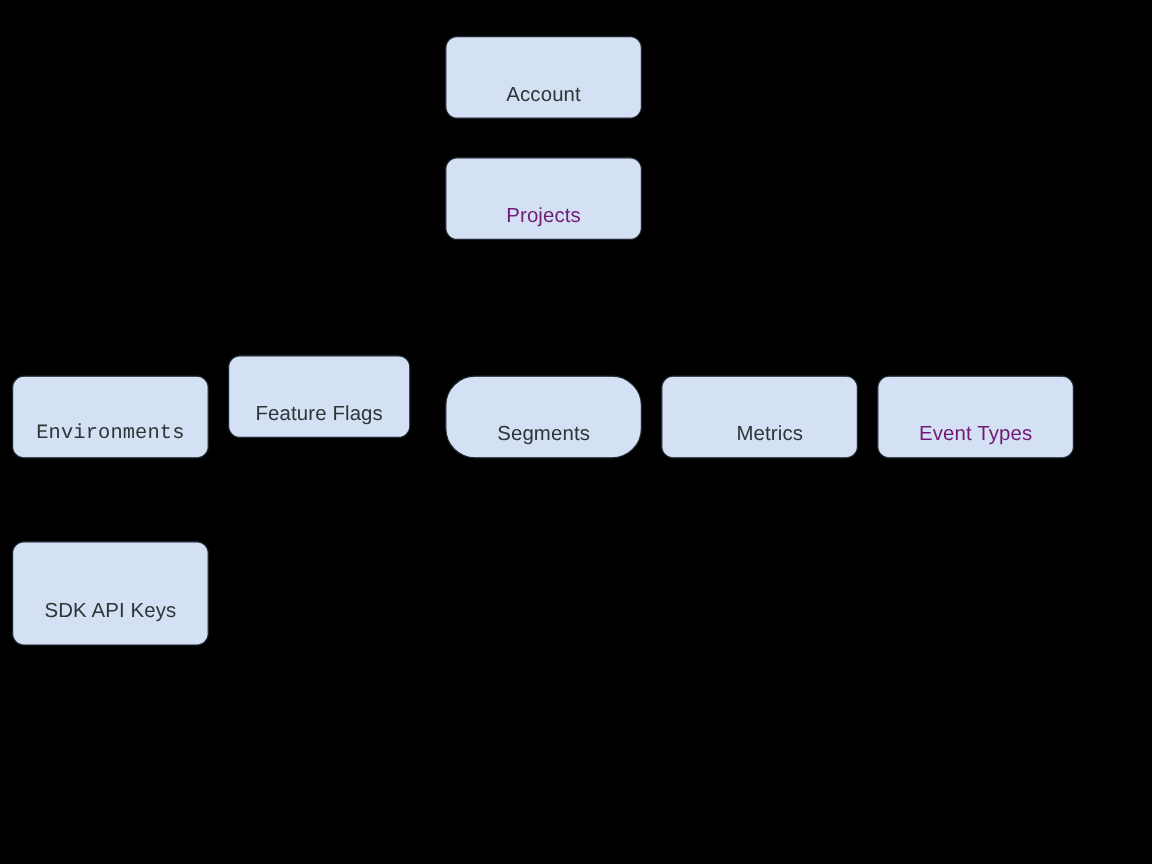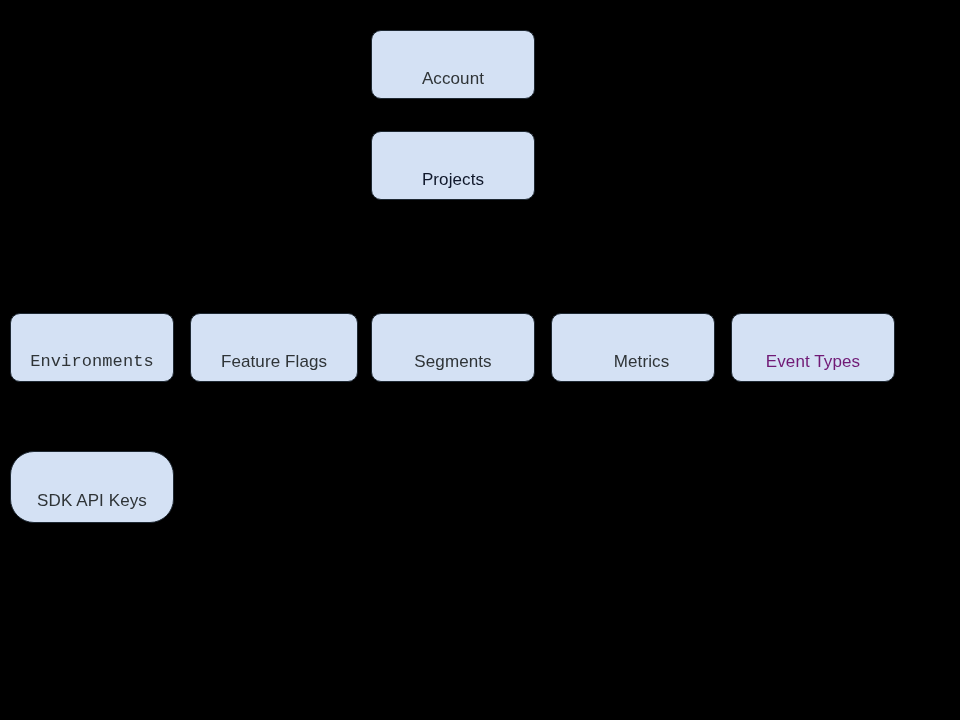--- a/index.html
+++ b/index.html
@@ -66,36 +66,36 @@
       <path d="M 453 200 L 453 256.5 L 453 256.5 L 453 313" fill="none" stroke="#000000" stroke-width="1"></path>
       <path d="M 453 200 L 453 256.5 L 633 256.5 L 633 313" fill="none" stroke="#000000" stroke-width="1"></path>
       <path d="M 453 200 L 453 256.5 L 813 256.5 L 813 313" fill="none" stroke="#000000" stroke-width="1"></path>
       <path d="M 92 382 L 92 416.5 L 92 416.5 L 92 451" fill="none" stroke="#000000" stroke-width="1"></path>
     </svg>
 
   <div id="node-layer">
       <div class="node" style="left: 371px; top: 30px; width: 164px; height: 69px; background: rgb(212, 225, 244); border-color: rgb(31, 41, 51); color: rgb(47, 52, 55);">
         <span class="node-label">Account</span>
       </div>
-      <div class="node" style="left: 371px; top: 131px; width: 164px; height: 69px; background: rgb(212, 225, 244); border-color: rgb(31, 41, 51); color: #0f172a; text-align: right;">
+      <div class="node" style="left: 371px; top: 131px; width: 164px; height: 69px; background: rgb(212, 225, 244); border-color: rgb(31, 41, 51); color: #701a75; text-align: right;">
         <span class="node-label">Projects</span>
       </div>
       <div class="node" style="left: 10px; top: 313px; width: 164px; height: 69px; background: rgb(212, 225, 244); border-color: rgb(31, 41, 51); color: rgb(47, 52, 55); font-family: Liberation Mono, monospace;">
         <span class="node-label">Environments</span>
       </div>
-      <div class="node" style="left: 190px; top: 313px; width: 168px; height: 69px; background: rgb(212, 225, 244); border-color: rgb(31, 41, 51); color: rgb(47, 52, 55);">
+      <div class="node" style="left: 190px; top: 296px; width: 152px; height: 69px; background: rgb(212, 225, 244); border-color: rgb(31, 41, 51); color: rgb(47, 52, 55);">
         <span class="node-label">Feature Flags</span>
       </div>
-      <div class="node" style="left: 371px; top: 313px; width: 164px; height: 69px; background: rgb(212, 225, 244); border-color: rgb(31, 41, 51); color: rgb(47, 52, 55);">
+      <div class="node" style="left: 371px; top: 313px; width: 164px; height: 69px; background: rgb(212, 225, 244); border-color: rgb(31, 41, 51); color: rgb(47, 52, 55); border-radius: 25px;">
         <span class="node-label">Segments</span>
       </div>
       <div class="node" style="left: 551px; top: 313px; width: 164px; height: 69px; background: rgb(212, 225, 244); border-color: rgb(31, 41, 51); color: rgb(47, 52, 55); padding-left: 17px;">
         <span class="node-label">Metrics</span>
       </div>
       <div class="node" style="left: 731px; top: 313px; width: 164px; height: 69px; background: rgb(212, 225, 244); border-color: rgb(31, 41, 51); color: #701a75;">
         <span class="node-label">Event Types</span>
       </div>
-      <div class="node" style="left: 10px; top: 451px; width: 164px; height: 72px; background: rgb(212, 225, 244); border-color: rgb(31, 41, 51); color: rgb(47, 52, 55); border-radius: 24px;">
+      <div class="node" style="left: 10px; top: 451px; width: 164px; height: 87px; background: rgb(212, 225, 244); border-color: rgb(31, 41, 51); color: rgb(47, 52, 55);">
         <span class="node-label">SDK API Keys</span>
       </div>
     </div>
 
 </div>
 
 </body></html>

